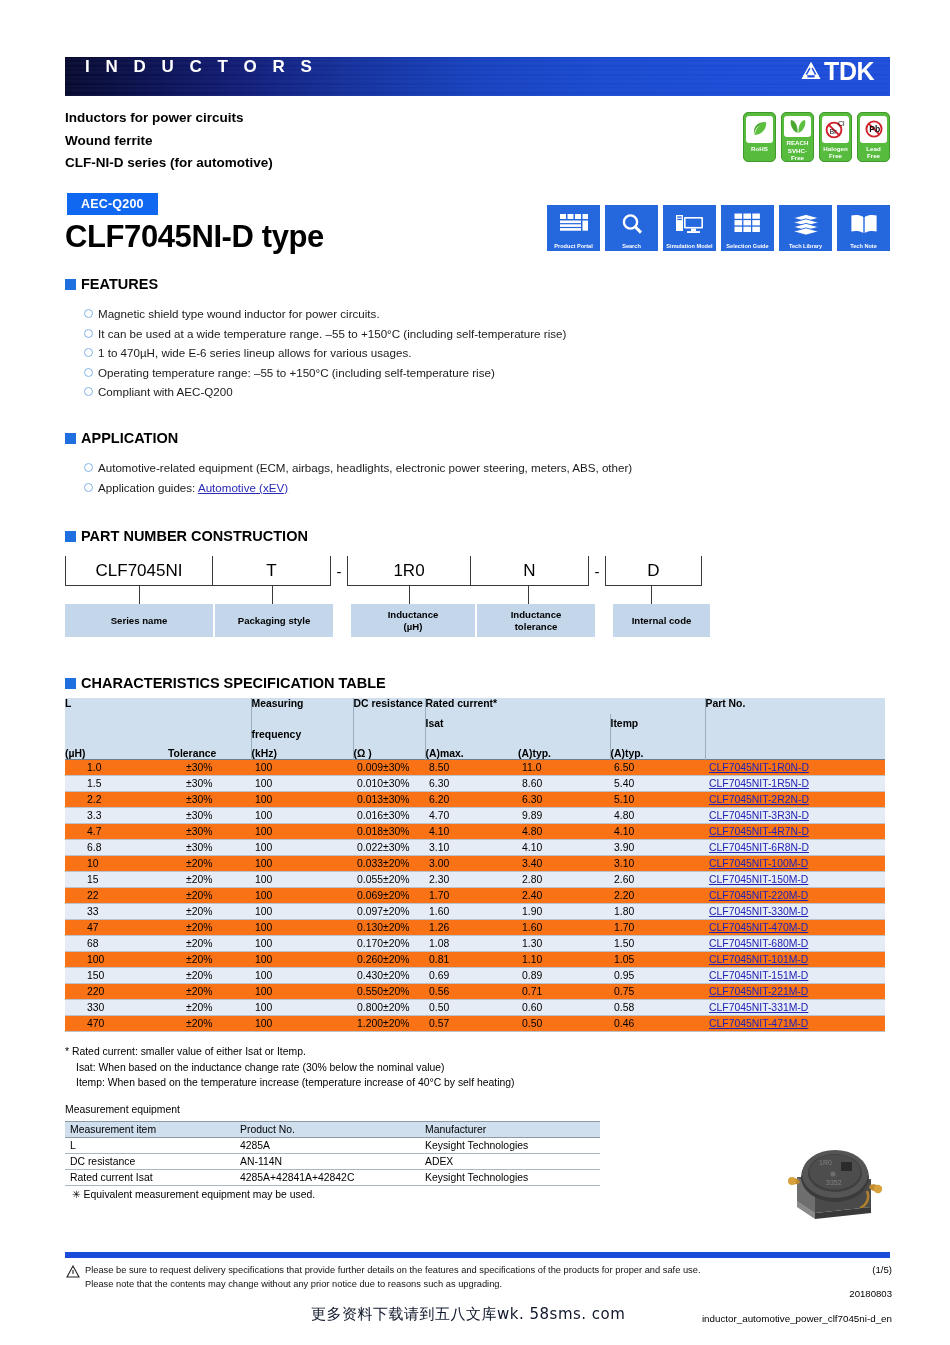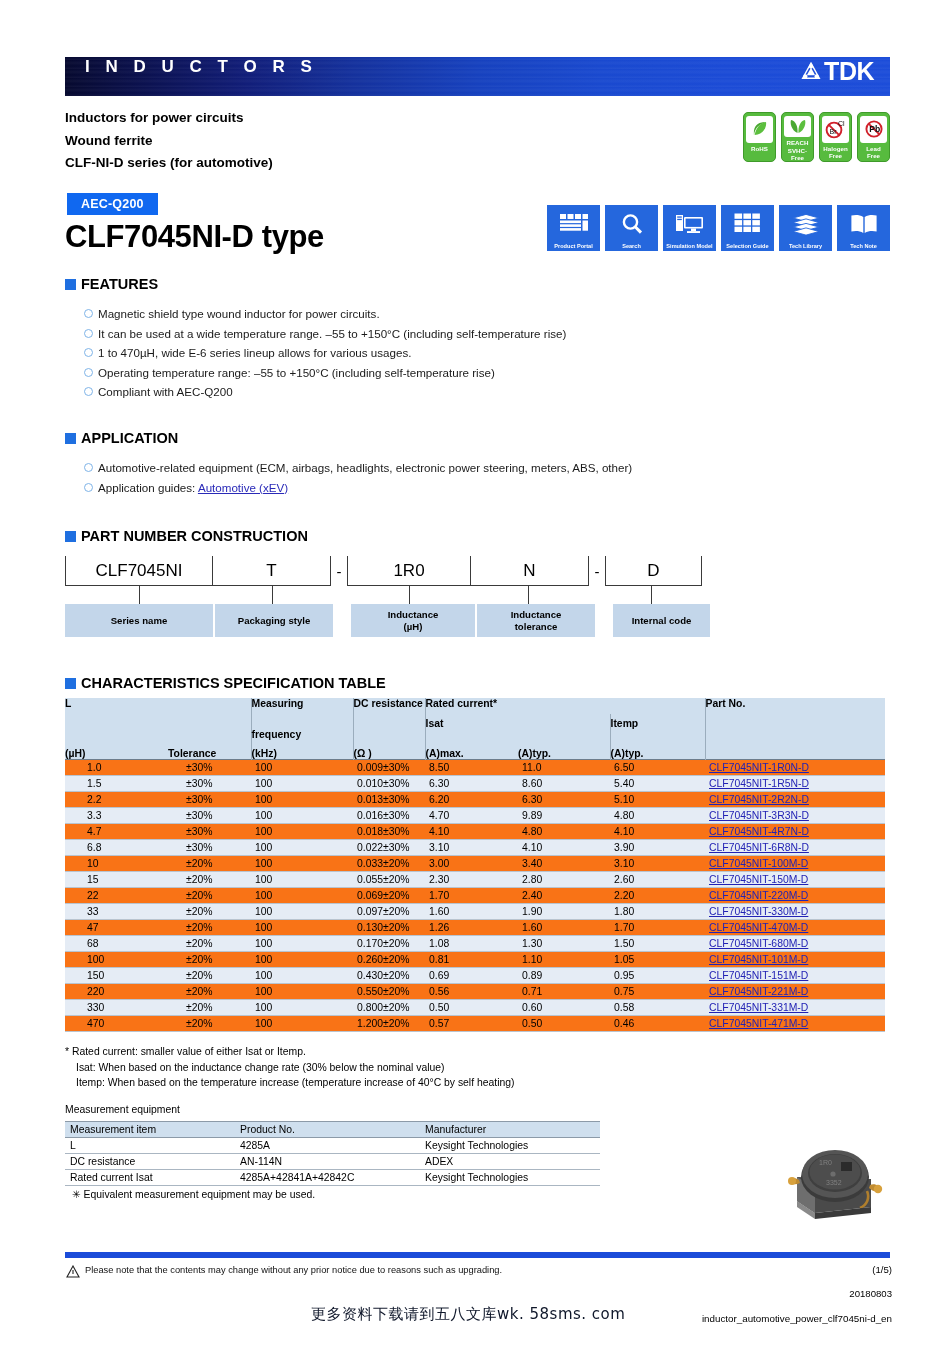--- a/index.html
+++ b/index.html
@@ -725,18 +725,19 @@
     <path d="M40 80 L96 74 L96 80 L40 86 Z" fill="#3a3a3a"></path>
   </svg>
 </div>
 
 <div class="foot-bar"></div>
 <svg class="warn-tri" width="14" height="13" viewBox="0 0 14 13">
   <path d="M7 1 L13 12 L1 12 Z" fill="none" stroke="#222" stroke-width="1.1"></path>
   <line x1="7" y1="5" x2="7" y2="9" stroke="#222" stroke-width="1.1"></line>
 </svg>
 <div class="foot-text">
+  <div>Please be sure to request delivery specifications that provide further details on the features and specifications of the products for proper and safe use.</div>
   <div>Please note that the contents may change without any prior notice due to reasons such as upgrading.</div>
 </div>
 <div class="foot-page">(1/5)</div>
 <div class="foot-date">20180803</div>
 <div class="foot-file">inductor_automotive_power_clf7045ni-d_en</div>
 <div class="watermark">更多资料下载请到五八文库wk. 58sms. com</div>
 
 </body></html>

